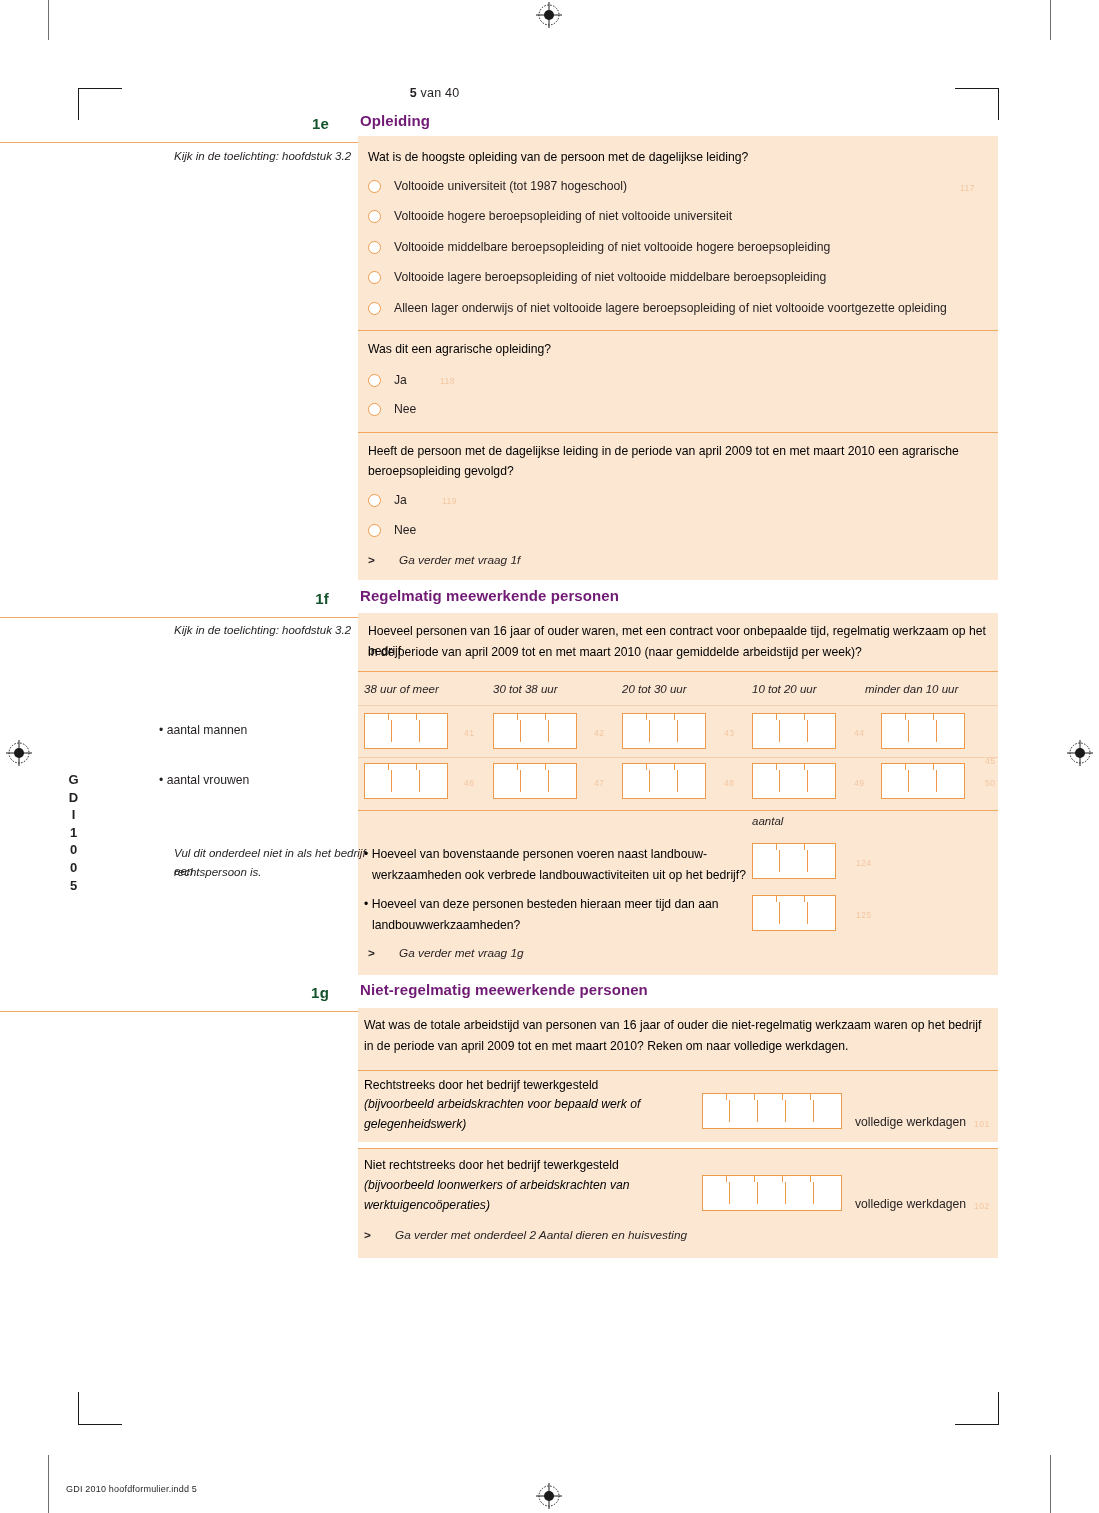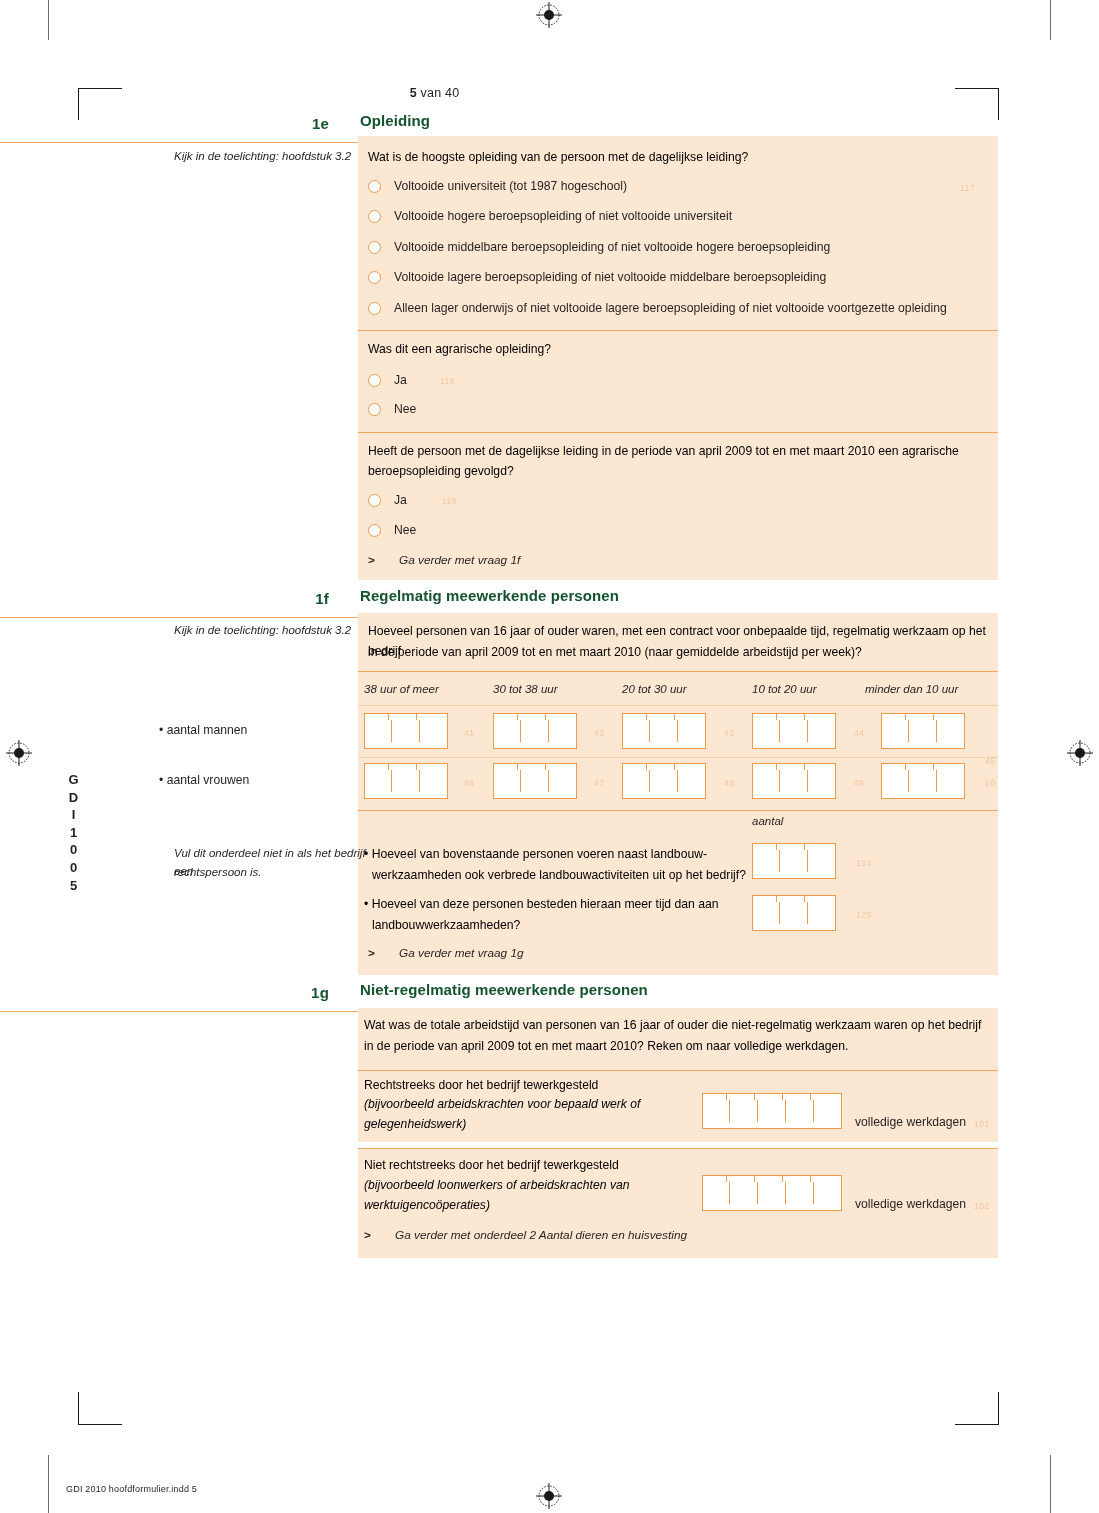--- a/index.html
+++ b/index.html
@@ -94,21 +94,21 @@
     font-weight: bold;
     color: #14532d;
     letter-spacing: .2px;
   }
   .sec-head .title {
     position: absolute;
     left: 229px;
     top: 1px;
     font-size: 15px;
     font-weight: bold;
-    color: #14532d;
+    color: #701a75;
     letter-spacing: .1px;
     white-space: nowrap;
   }
 
   
   .panel {
     position: absolute;
     left: 358px;
     width: 640px;
     background: #fce7d3;

